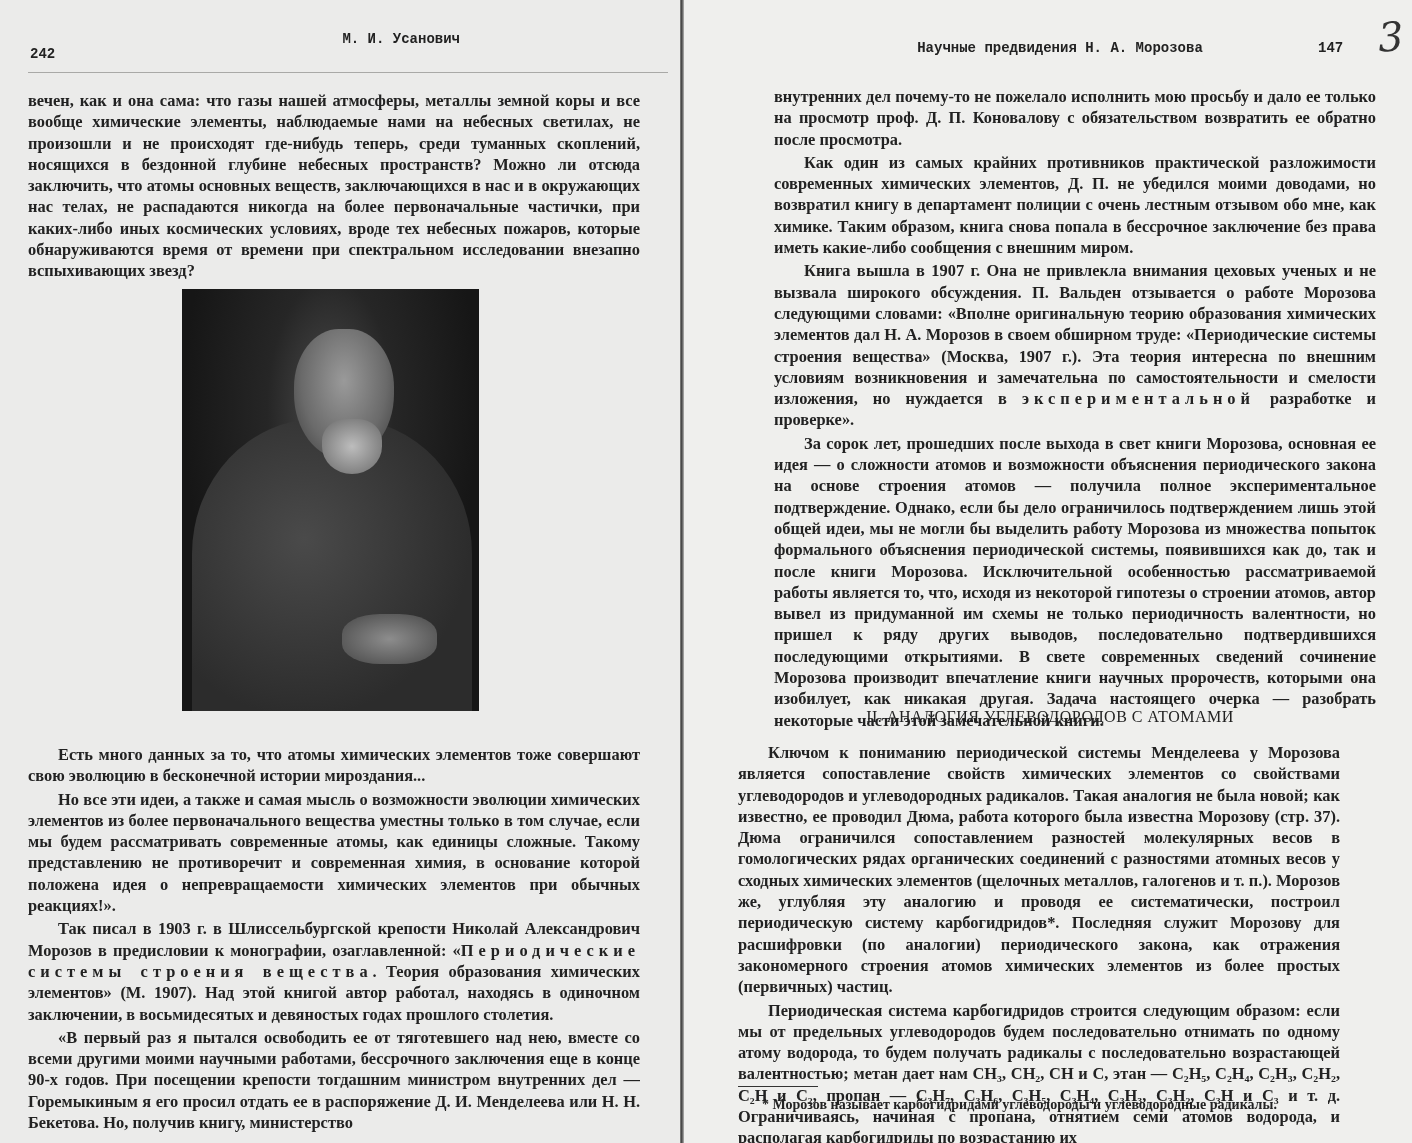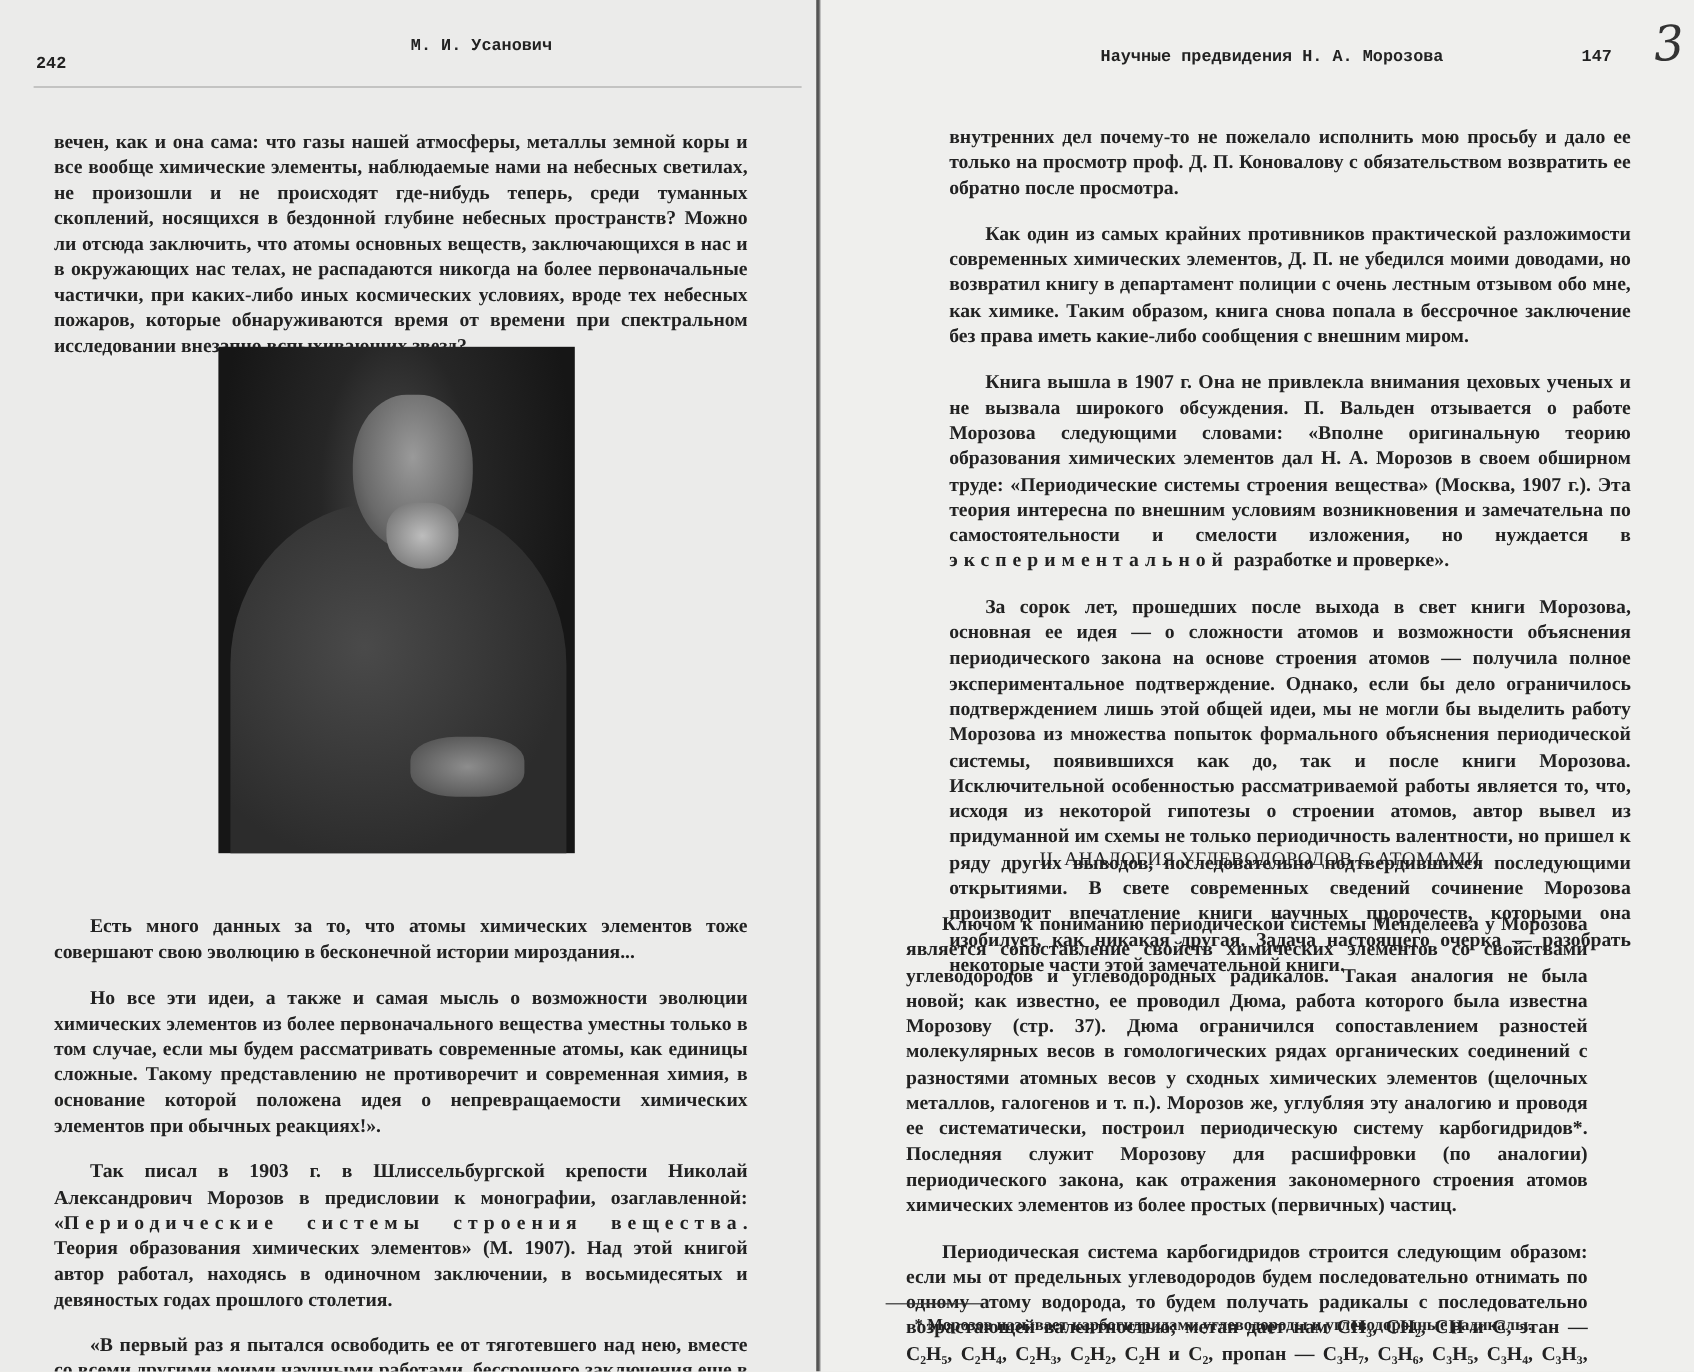--- a/index.html
+++ b/index.html
@@ -26,21 +26,21 @@
   }
   .head-rule {
     position: absolute; left: 28px; top: 72px; width: 640px; height: 1px;
     background: #a9a9a7;
   }
   .col {
     position: absolute; font-family: "Liberation Serif", serif;
     font-size: 16.4px; line-height: 21.3px; text-align: justify;
     font-weight: bold; color: #222;
   }
-  .col p { margin: 17px; }
+  .col p { margin: 0; }
   .col p.ind { text-indent: 30px; }
   .col p + p { margin-top: 2px; }
   .spaced { letter-spacing: 5px; }
   .photo {
     position: absolute; left: 182px; top: 289px; width: 297px; height: 422px;
     background: radial-gradient(ellipse at 50% 28%, #6b6b6b 0 8%, #3a3a3a 14%, #262626 30%, #161616 70%);
     overflow: hidden;
   }
   .photo .coat {
     position: absolute; left: 10px; top: 130px; width: 280px; height: 300px;

